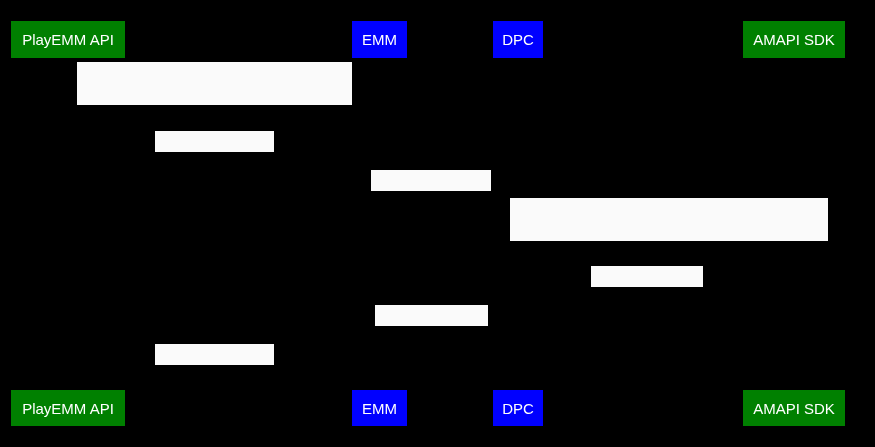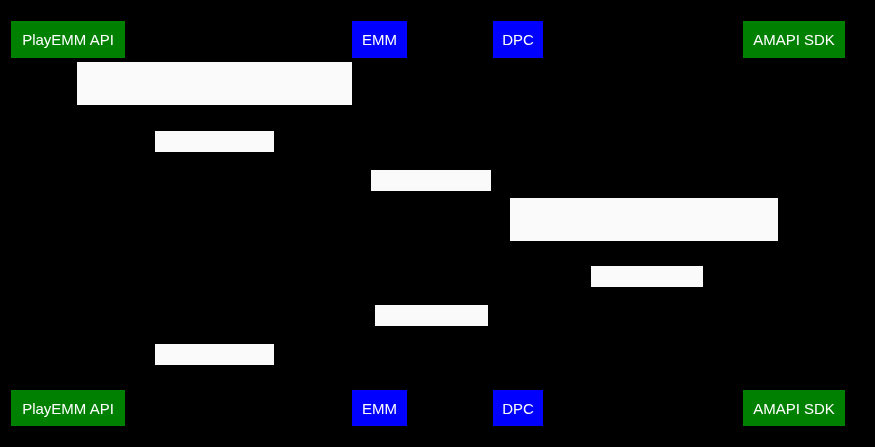--- a/index.html
+++ b/index.html
@@ -94,21 +94,21 @@
   </div>
 
   <div class="msg-label left" style="left:155px; top:131px; width:119px; height:21px;">
     <div>enrollmentToken</div>
   </div>
 
   <div class="msg-label left" style="left:371px; top:170px; width:120px; height:21px;">
     <div>enrollment token</div>
   </div>
 
-  <div class="msg-label" style="left:510px; top:198px; width:268px; height:43px;">
+  <div class="msg-label" style="left:510px; top:198px; width:318px; height:43px;">
     <div>accountSetupClient</div>
     <div>.startAccountSetup(entrollment token)</div>
   </div>
 
   <div class="msg-label left" style="left:591px; top:266px; width:112px; height:21px;">
     <div>userId, deviceId</div>
   </div>
 
   <div class="msg-label left" style="left:375px; top:305px; width:113px; height:21px;">
     <div>userId, deviceId</div>

